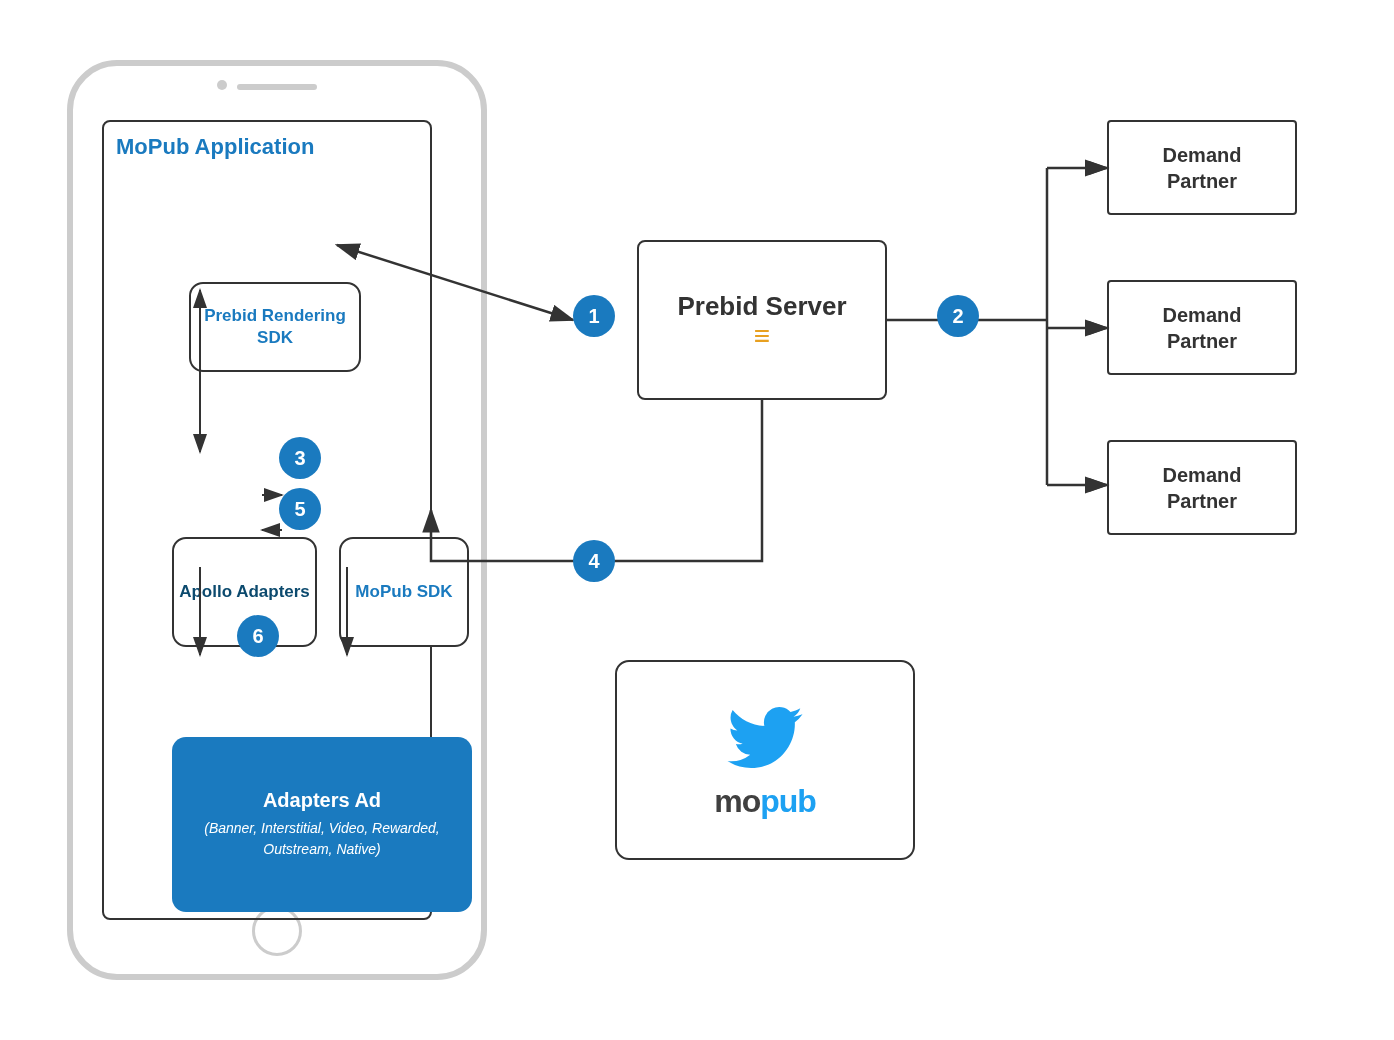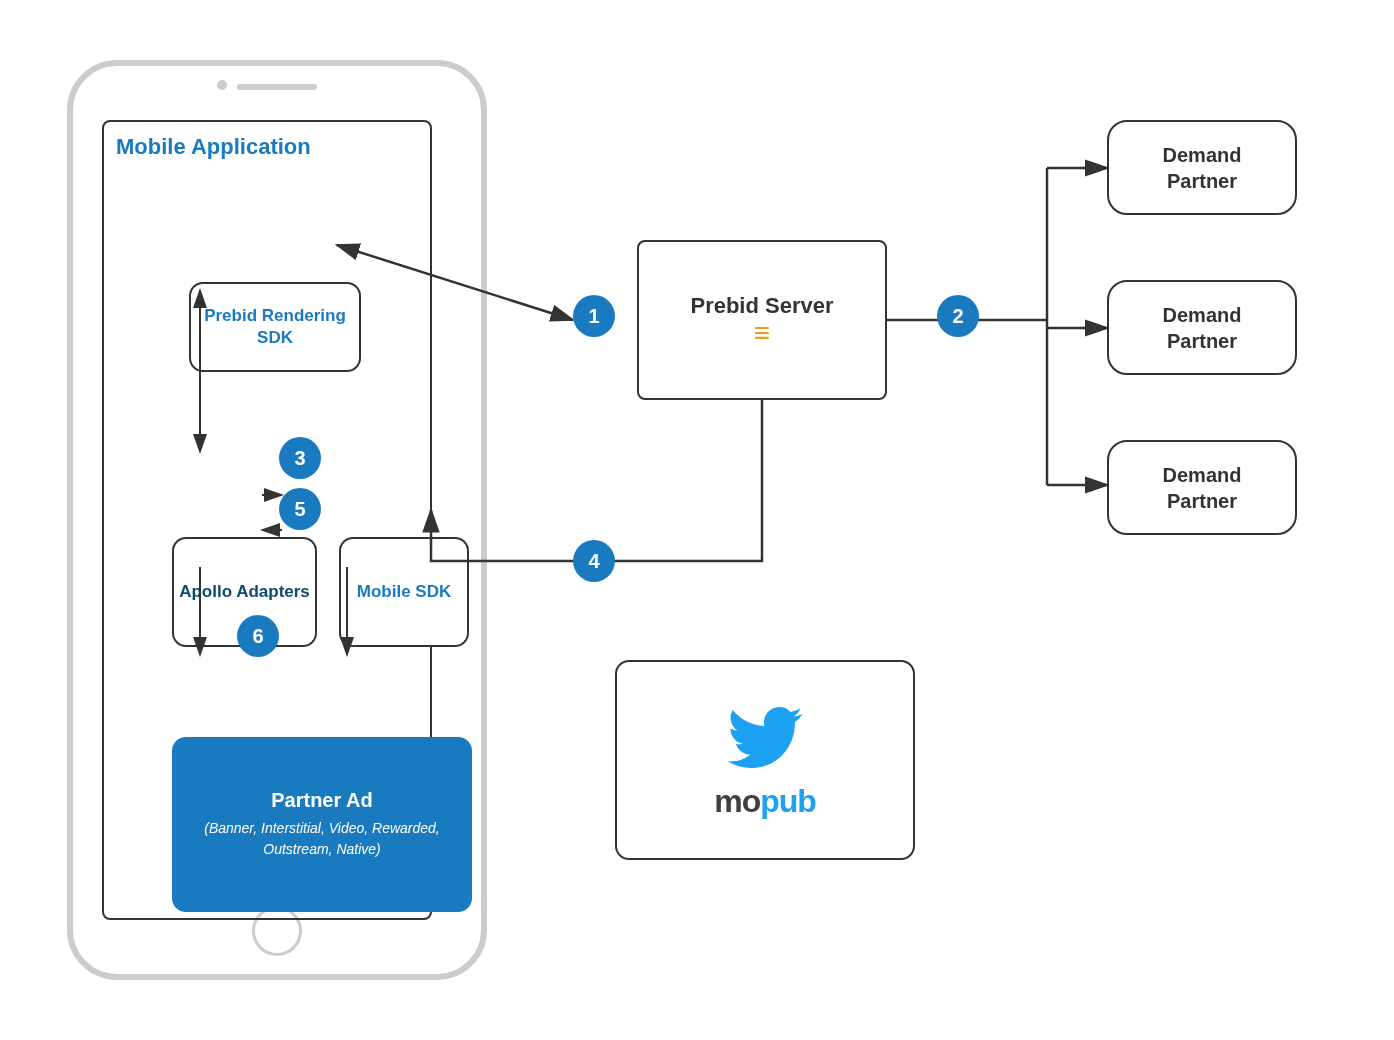--- a/index.html
+++ b/index.html
@@ -184,21 +184,21 @@
       height: 160px;
       border: 2.5px solid #333;
       border-radius: 8px;
       background: #fff;
       display: flex;
       flex-direction: column;
       align-items: center;
       justify-content: center;
     }
     .prebid-server-text {
-      font-size: 22px;
+      font-size: 26px;
       font-weight: bold;
       color: #333;
     }
     .prebid-server-icon {
       color: #e8a020;
       font-size: 28px;
       line-height: 1;
     }
 
     
@@ -225,21 +225,21 @@
     .mopub-logo-text span {
       color: #404040;
     }
 
     
     .demand-box {
       position: absolute;
       width: 190px;
       height: 95px;
       border: 2px solid #333;
-      border-radius: 20px;
+      border-radius: 4px;
       background: #fff;
       display: flex;
       align-items: center;
       justify-content: center;
       text-align: center;
     }
     .demand-box-1 { left: 1060px; top: 80px; }
     .demand-box-2 { left: 1060px; top: 240px; }
     .demand-box-3 { left: 1060px; top: 400px; }
     .demand-text {
@@ -285,36 +285,36 @@
 <body>
 
 <div class="diagram-container">
   <div class="phone">
     <div class="phone-camera"></div>
     <div class="phone-speaker"></div>
     <div class="phone-home"></div>
   </div>
 
   <div class="mobile-app-box">
-    <div class="mobile-app-title">Mobile Application</div>
+    <div class="mobile-app-title">MoPub Application</div>
 
     <div class="prebid-sdk-box">
       <span class="prebid-sdk-text">Prebid Rendering SDK</span>
     </div>
 
     <div class="apollo-box">
       <span class="apollo-text">Apollo Adapters</span>
     </div>
 
     <div class="mopub-sdk-box">
-      <span class="mopub-sdk-text">Mobile SDK</span>
+      <span class="mopub-sdk-text">MoPub SDK</span>
     </div>
 
     <div class="rendered-ad-box">
-      <span class="rendered-ad-title">Partner Ad</span>
+      <span class="rendered-ad-title">Adapters Ad</span>
       <span class="rendered-ad-subtitle">(Banner, Interstitial, Video, Rewarded, Outstream, Native)</span>
     </div>
   </div>
 
   <div class="prebid-server-box">
     <span class="prebid-server-text">Prebid Server</span>
     <span class="prebid-server-icon">≡</span>
   </div>
 
   <div class="mopub-logo-box">

